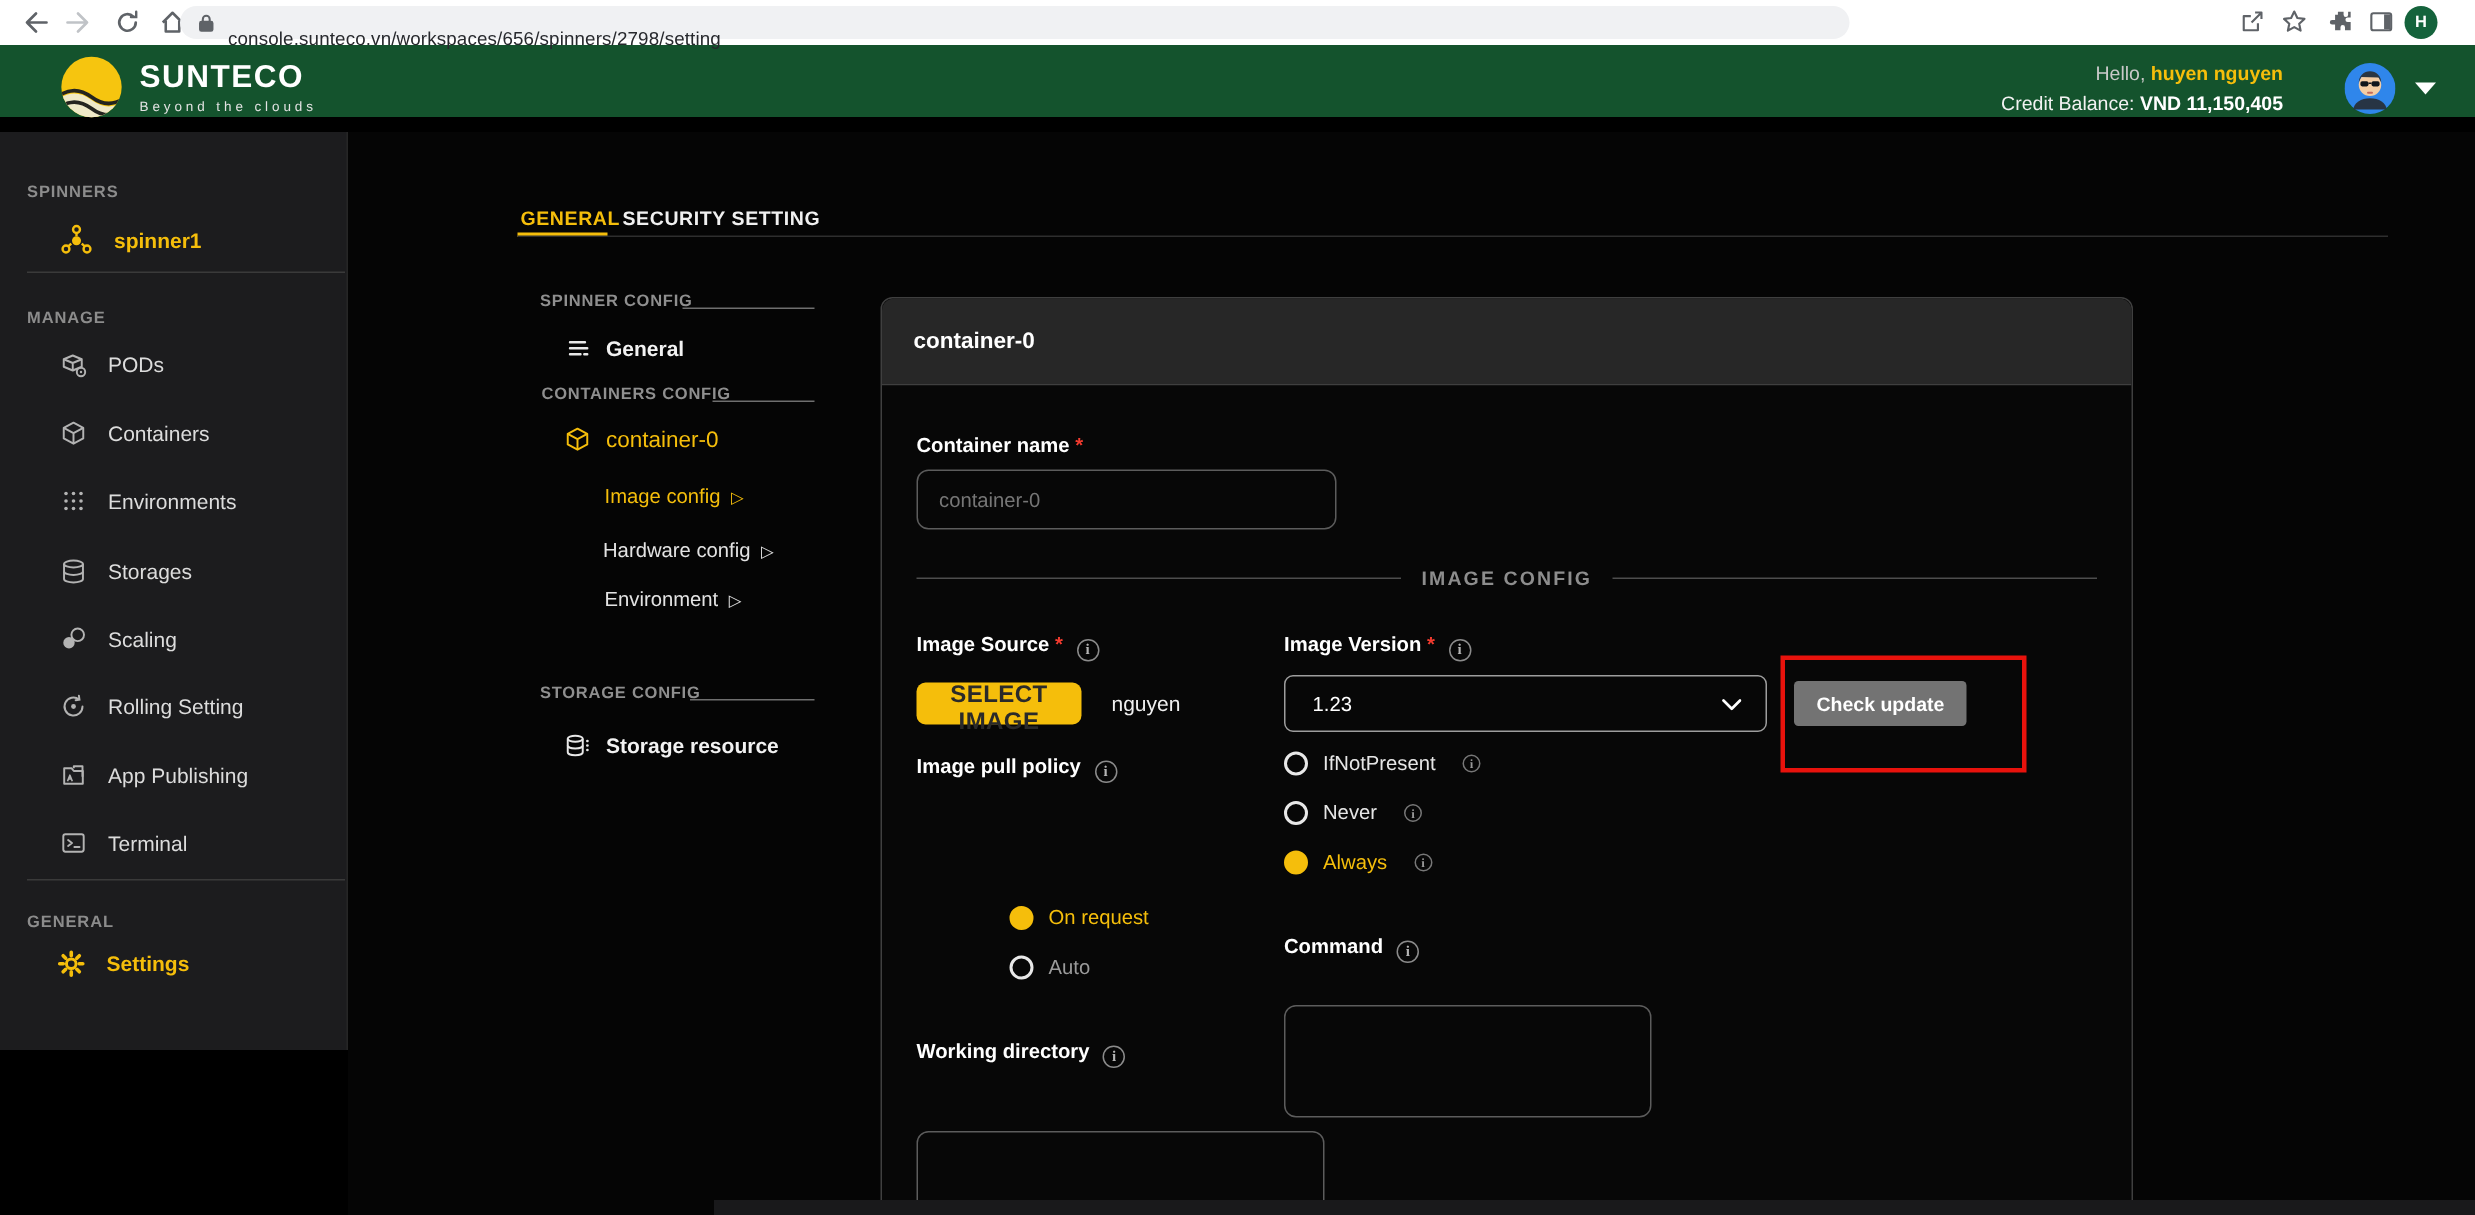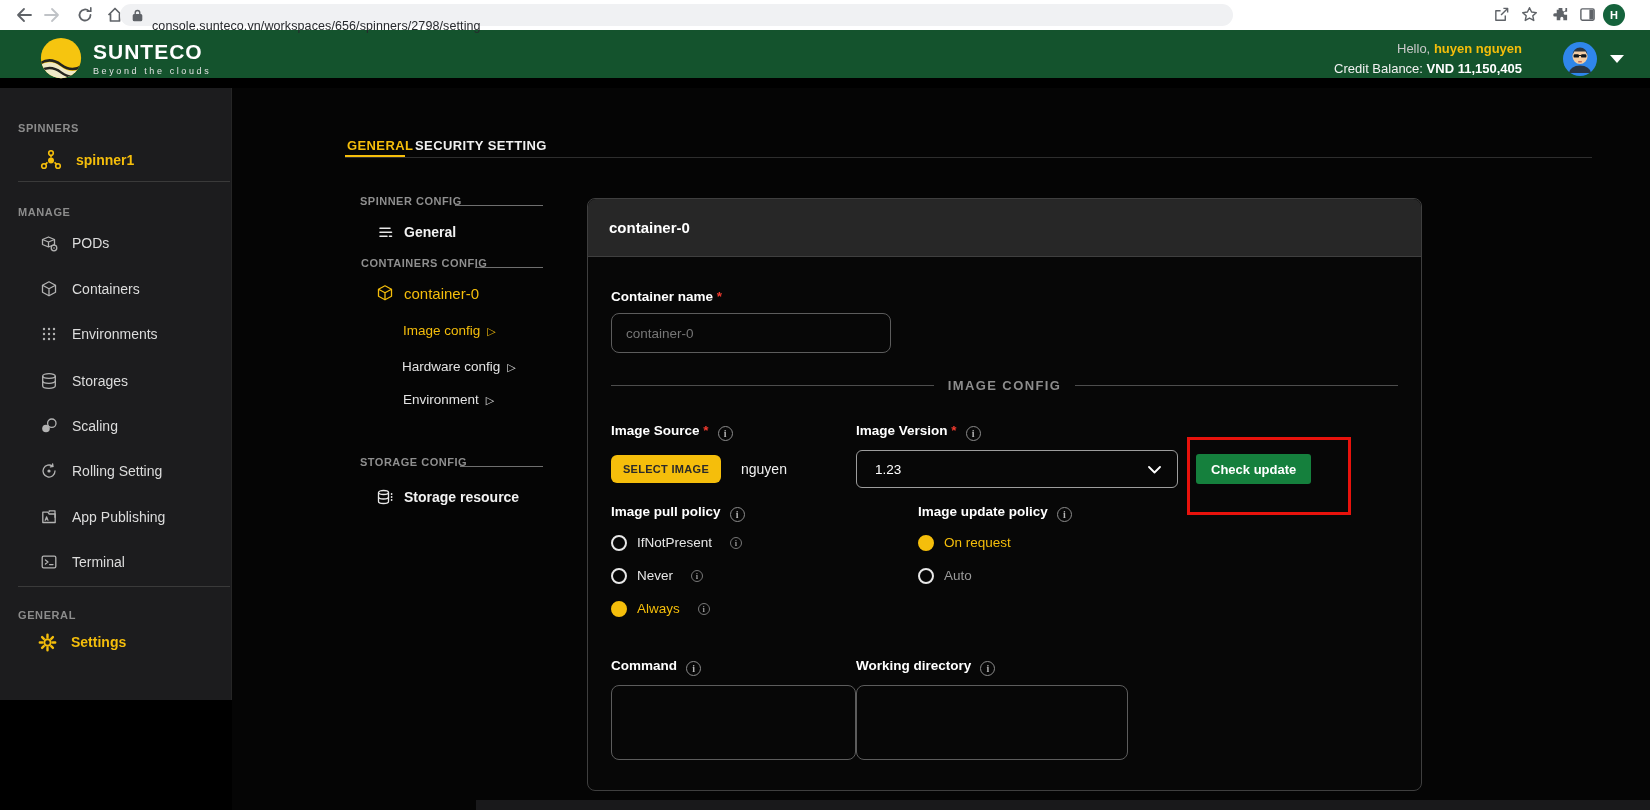--- a/index.html
+++ b/index.html
@@ -77,31 +77,31 @@
   .tinput::placeholder { color:#767676; }
   .hdiv { margin-top:25px; display:flex; align-items:center; gap:14px;
           color:#8d8d8d; font-weight:700; font-size:13px; letter-spacing:1.4px; }
   .hdiv::before, .hdiv::after { content:""; flex:1; border-top:1px solid #4d4d4d; }
 
   .grid { display:grid; grid-template-columns:245px 1fr; margin-top:28px; }
   .mt30 { margin-top:14px; } .mt14 { margin-top:31px; } .mt9 { margin-top:9px; } .mt4 { margin-top:4px; }
   .ind { padding-left:62px; }
   .ctrl { height:38px; display:flex; align-items:center; }
   .btn-select { width:110px; height:28px; background:#F5BE0B; color:#2a2a2a; border:none;
-                border-radius:6px; font-size:11px; font-weight:700; letter-spacing:.3px;
+                border-radius:6px; font-size:16px; font-weight:700; letter-spacing:.3px;
                 cursor:pointer; font-family:"Liberation Sans", sans-serif; }
   .imgname { font-size:14px; color:#f0f0f0; margin-left:20px; }
   .dropdown { width:322px; height:38px; border:1px solid #9d9d9d; border-radius:6px;
               display:flex; align-items:center; padding:0 18px; color:#fff;
               font-size:13.5px; cursor:pointer; position:relative; }
   .dropdown .chev { position:absolute; right:16px; top:15px; }
   .red-rect { position:absolute; left:331px; top:-13px; width:164px; height:78px;
               border:3px solid #e8120c; pointer-events:none; z-index:4; }
   .btn-check { position:absolute; left:340px; top:4px; height:30px; padding:0 15px;
-               background:#15803d; color:#fff; font-weight:700; font-size:13px;
+               background:#737373; color:#fff; font-weight:700; font-size:13px;
                border:none; border-radius:3px; cursor:pointer;
                font-family:"Liberation Sans", sans-serif; }
   .rrow { display:flex; align-items:center; gap:10px; height:33px; cursor:pointer; }
   .rad { width:16px; height:16px; border-radius:50%; border:2px solid #e8e8e8; flex:0 0 16px; }
   .rad.sel { background:#F5BE0B; border-color:#F5BE0B; }
   .rlab { font-size:13.5px; color:#e6e6e6; }
   .rlab.muted { color:#9a9a9a; }
   .tarea { width:245px; height:75px; border:1px solid #5c5c5c; border-radius:8px; background:transparent; }
   .tarea.wide { width:272px; }
 
@@ -392,21 +392,20 @@
               <svg width="13" height="8" viewBox="0 0 13 8" fill="none" stroke="#fff" stroke-width="1.8" stroke-linecap="round" stroke-linejoin="round">
                   <path d="M1 1l5.5 5.5L12 1"></path>
                 </svg>
               </span>
           </div>
           <div class="red-rect"></div>
           <button class="btn-check">Check update</button>
         </div>
 
         <div class="mt30"><span class="fld">Image pull policy</span><span class="info"></span></div>
-        <div class="mt30 ind"><span class="fld">Image update policy</span><span class="info"></span></div>
 
         <div class="mt4">
           <div class="rrow">
             <span class="rad"></span>
             <span class="rlab">IfNotPresent</span>
             <span class="info sm"></span>
             </div>
           <div class="rrow">
             <span class="rad"></span>
             <span class="rlab">Never</span>

